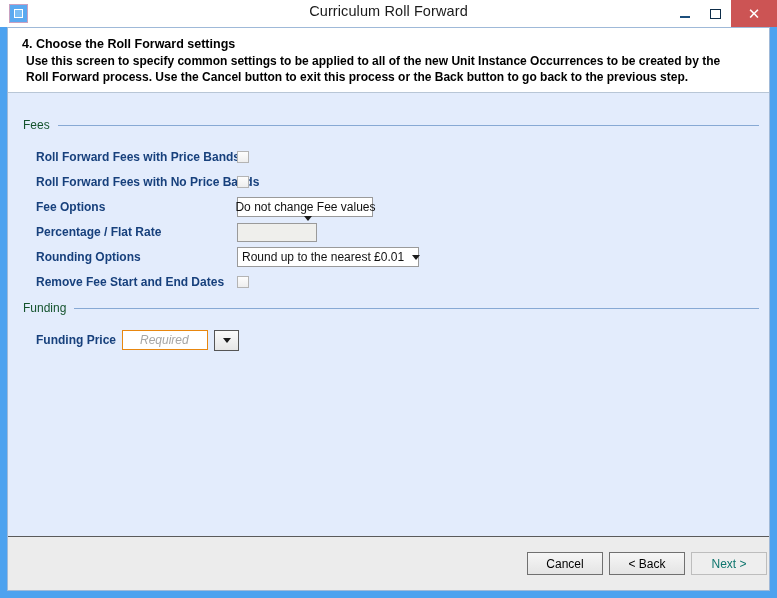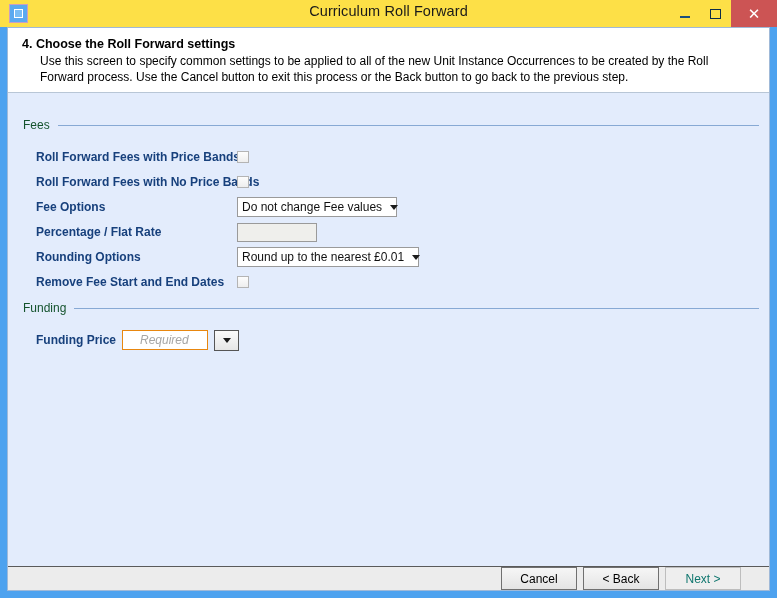--- a/index.html
+++ b/index.html
@@ -15,21 +15,21 @@
     width: 777px;
     height: 598px;
     box-sizing: border-box;
     background: #4da2ef;
     overflow: hidden;
   }
   
   .titlebar {
     position: relative;
     height: 27px;
-    background: #fde047;
+    background: #ffffff;
     display: flex;
     align-items: center;
   }
   .app-icon {
     position: absolute;
     left: 9px;
     top: 4px;
     width: 19px;
     height: 19px;
     background: #5aa9f0;
@@ -113,23 +113,24 @@
   }
   .header-title {
     font-size: 12.5px;
     font-weight: bold;
     color: #000000;
     margin-bottom: 3px;
   }
   .header-desc {
     font-size: 12px;
     color: #000000;
-    margin-left: 18px;
+    margin-left: 4px;
     line-height: 1.33;
     max-width: 720px;
+    font-weight: bold;
   }
   
   .body-area {
     flex: 1;
     position: relative;
     background: #e3ecfc;
     padding: 0;
   }
   .group {
     position: absolute;
@@ -209,21 +210,21 @@
   }
   .caret {
     width: 0;
     height: 0;
     border-left: 4px solid transparent;
     border-right: 4px solid transparent;
     border-top: 5px solid #1b1b1b;
     margin-left: 8px;
     margin-right: 3px;
   }
-  .combo-fee    { width: 160px; }
+  .combo-fee    { width: 136px; flex-direction: column; }
   .combo-round  { width: 182px; }
   
   .textbox-disabled {
     width: 80px;
     height: 19px;
     background: #efefec;
     border: 1px solid #9a9a9a;
     box-sizing: border-box;
   }
   
@@ -254,27 +255,27 @@
     border: 1px solid #555555;
     box-sizing: border-box;
     display: flex;
     align-items: center;
     justify-content: center;
     cursor: default;
   }
   .drop-button .caret { margin: 0; }
   
   .footer {
-    height: 24px;
+    height: 54px;
     background: #ececec;
     border-top: 1px solid #5a5a5a;
     display: flex;
     align-items: center;
     justify-content: flex-end;
-    padding-right: 28px;
+    padding-right: 2px;
     box-sizing: border-box;
   }
   .btn {
     width: 76px;
     height: 23px;
     margin-left: 6px;
     font-size: 12px;
     color: #000000;
     background: linear-gradient(180deg,#f6f6f6 0%, #e4e4e4 100%);
     border: 1px solid #707070;

